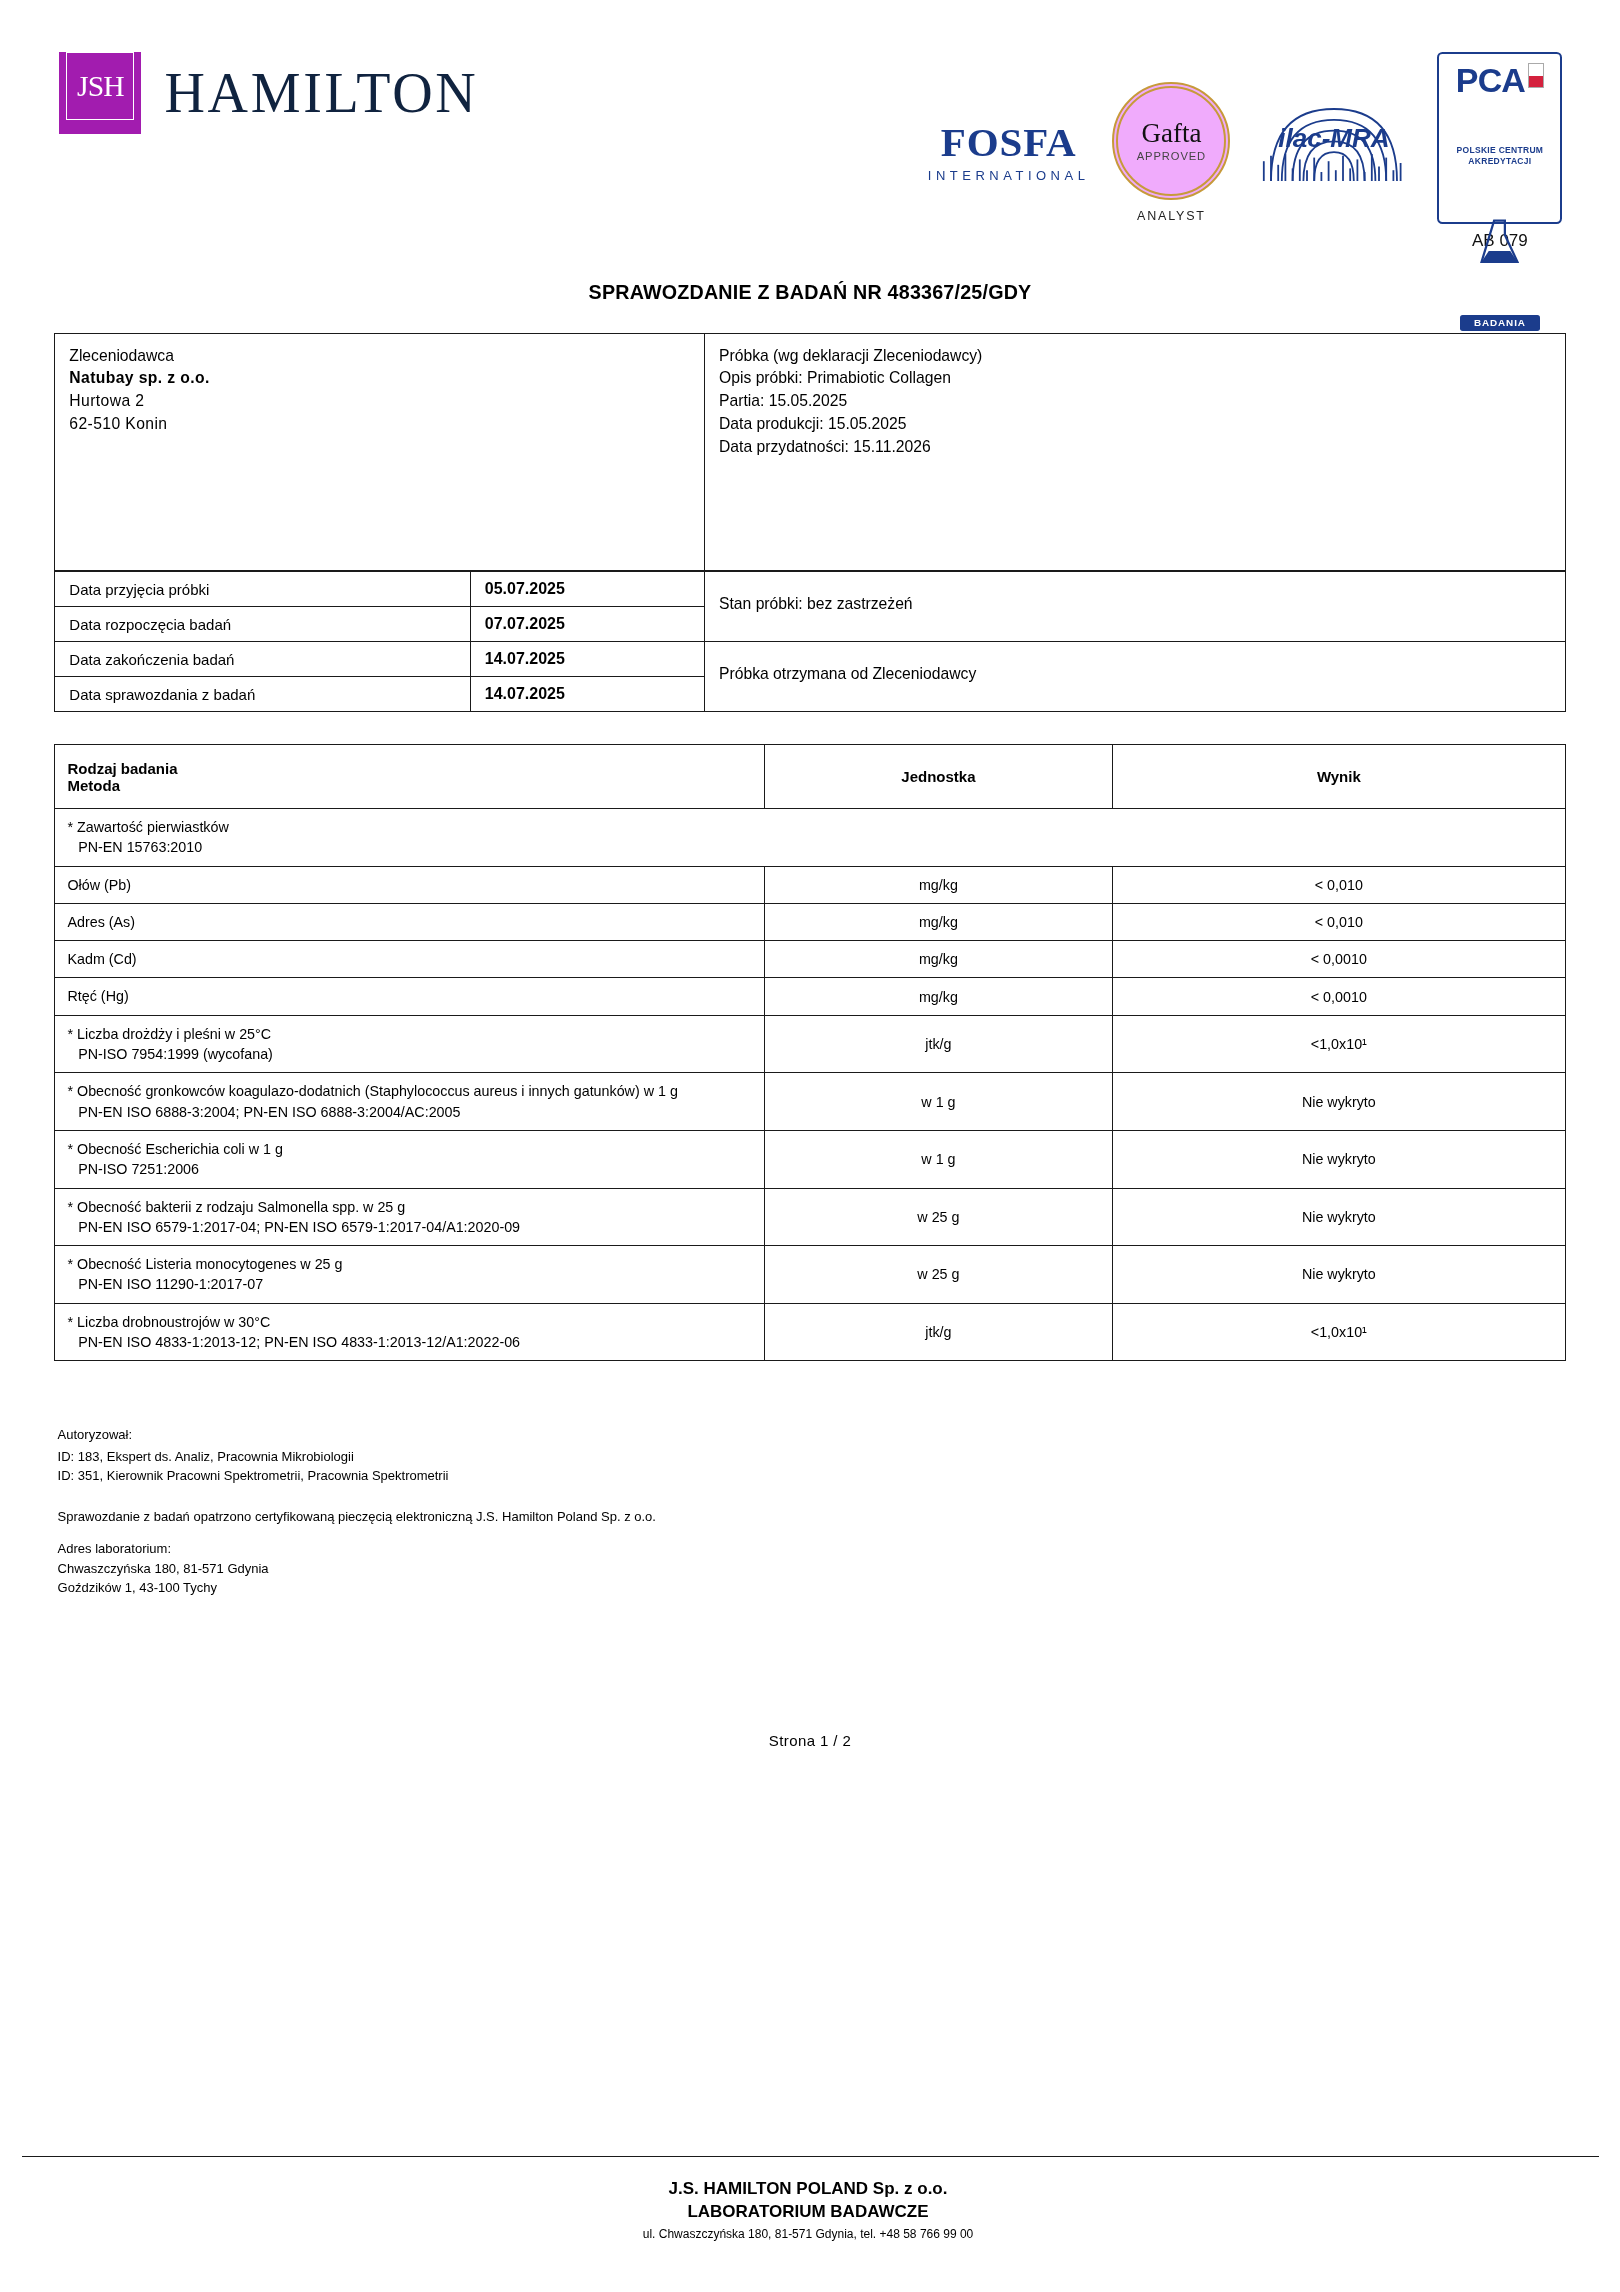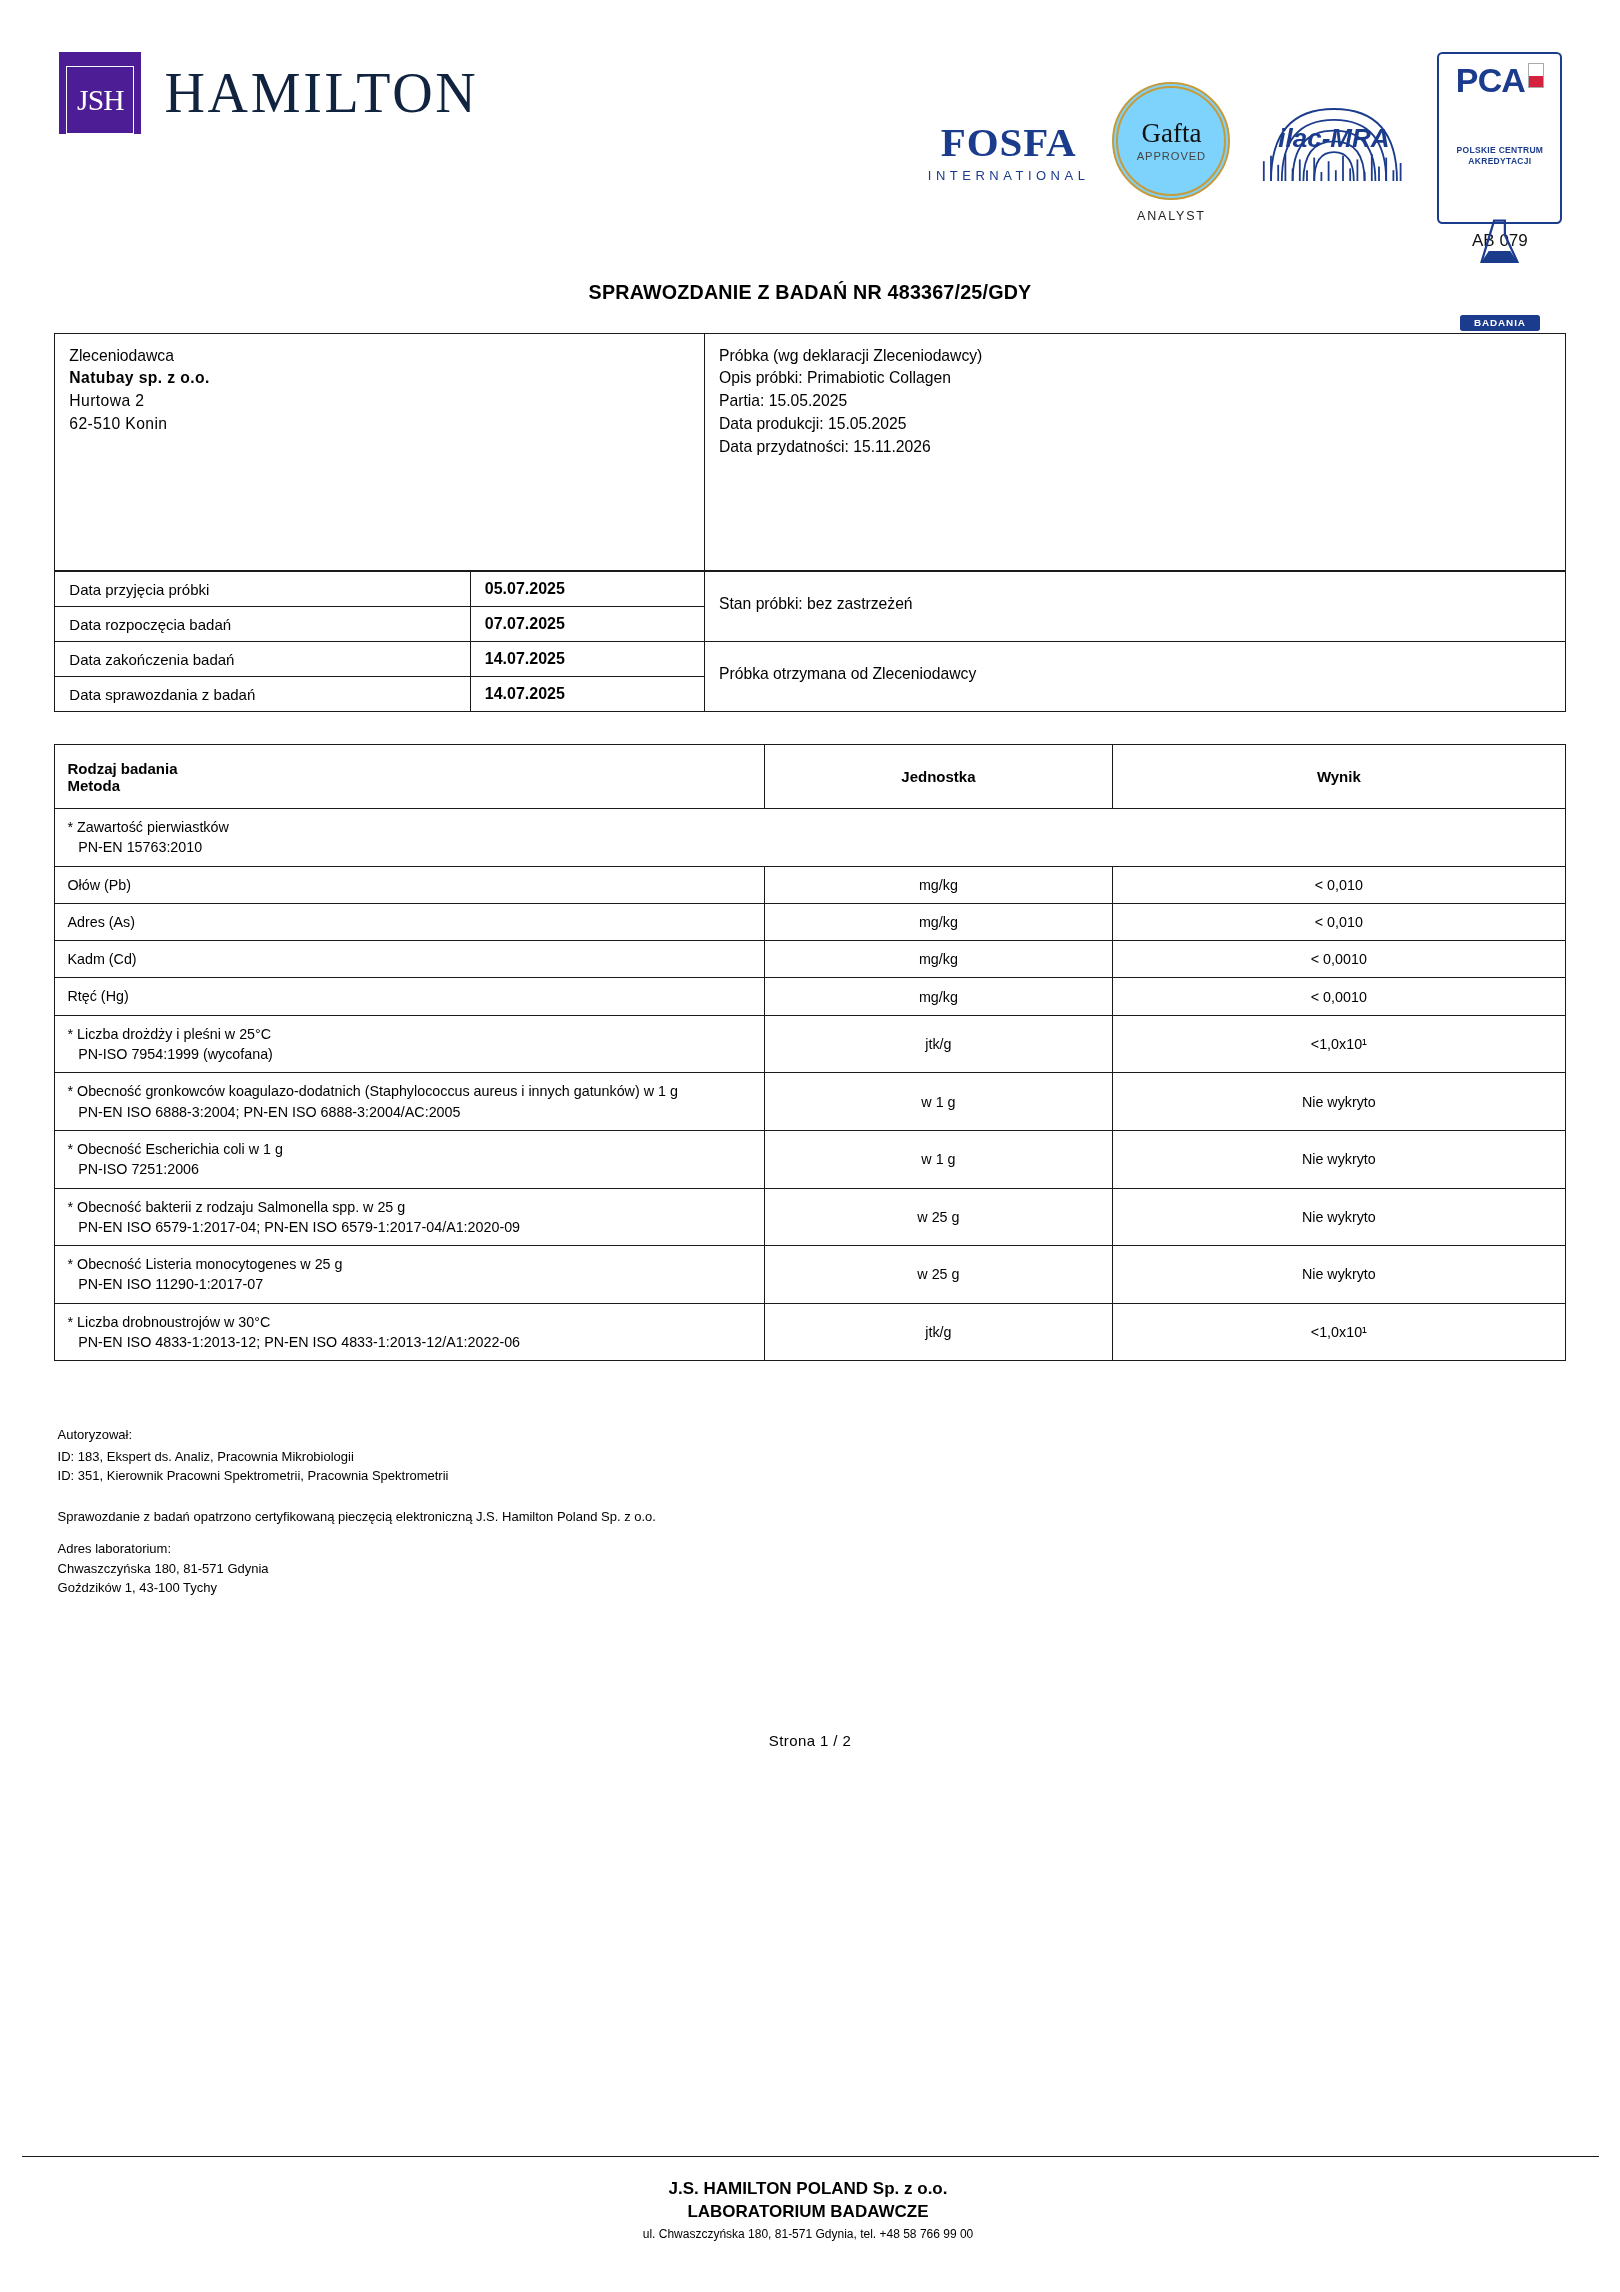--- a/index.html
+++ b/index.html
@@ -32,24 +32,24 @@
   }
   .logo-block {
     display: flex;
     align-items: center;
     gap: 23px;
     padding-left: 5.4px;
   }
   .jsh-mark {
     width: 82px;
     height: 82px;
-    background: #4c1d95;
-    position: relative;
-    display: flex;
-    align-items: flex-end;
+    background: #a21caf;
+    position: relative;
+    display: flex;
+    align-items: flex-start;
     justify-content: center;
   }
   .jsh-mark .inner {
     width: 66px;
     height: 66px;
     border: 1.8px solid #ffffff;
     display: flex;
     align-items: center;
     justify-content: center;
     color: #ffffff;
@@ -106,21 +106,21 @@
   .gafta .ring {
     width: 106px;
     height: 106px;
     border-radius: 50%;
     border: 6.3px double #c79a3a;
     margin: 0 auto;
     display: flex;
     flex-direction: column;
     align-items: center;
     justify-content: center;
-    background: #7dd3fc;
+    background: #f0abfc;
   }
   .gafta .g1 {
     font-family: "Liberation Serif", serif;
     font-size: 27px;
     color: #111;
     line-height: 1;
   }
   .gafta .g2 {
     font-size: 11.2px;
     letter-spacing: 0.9px;

